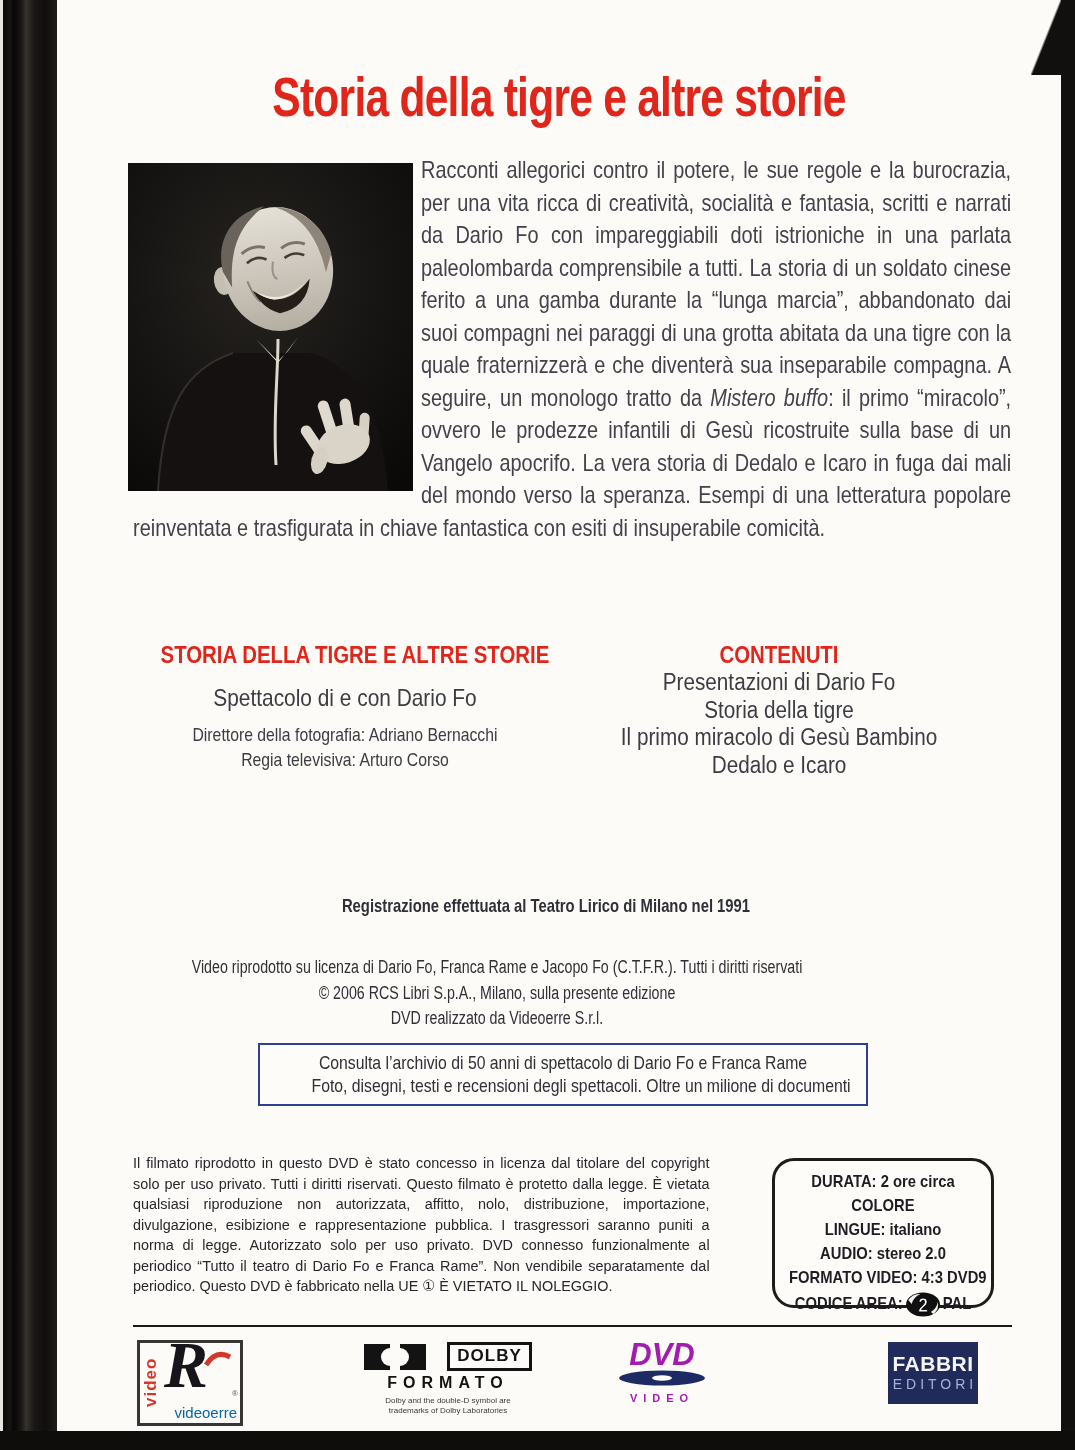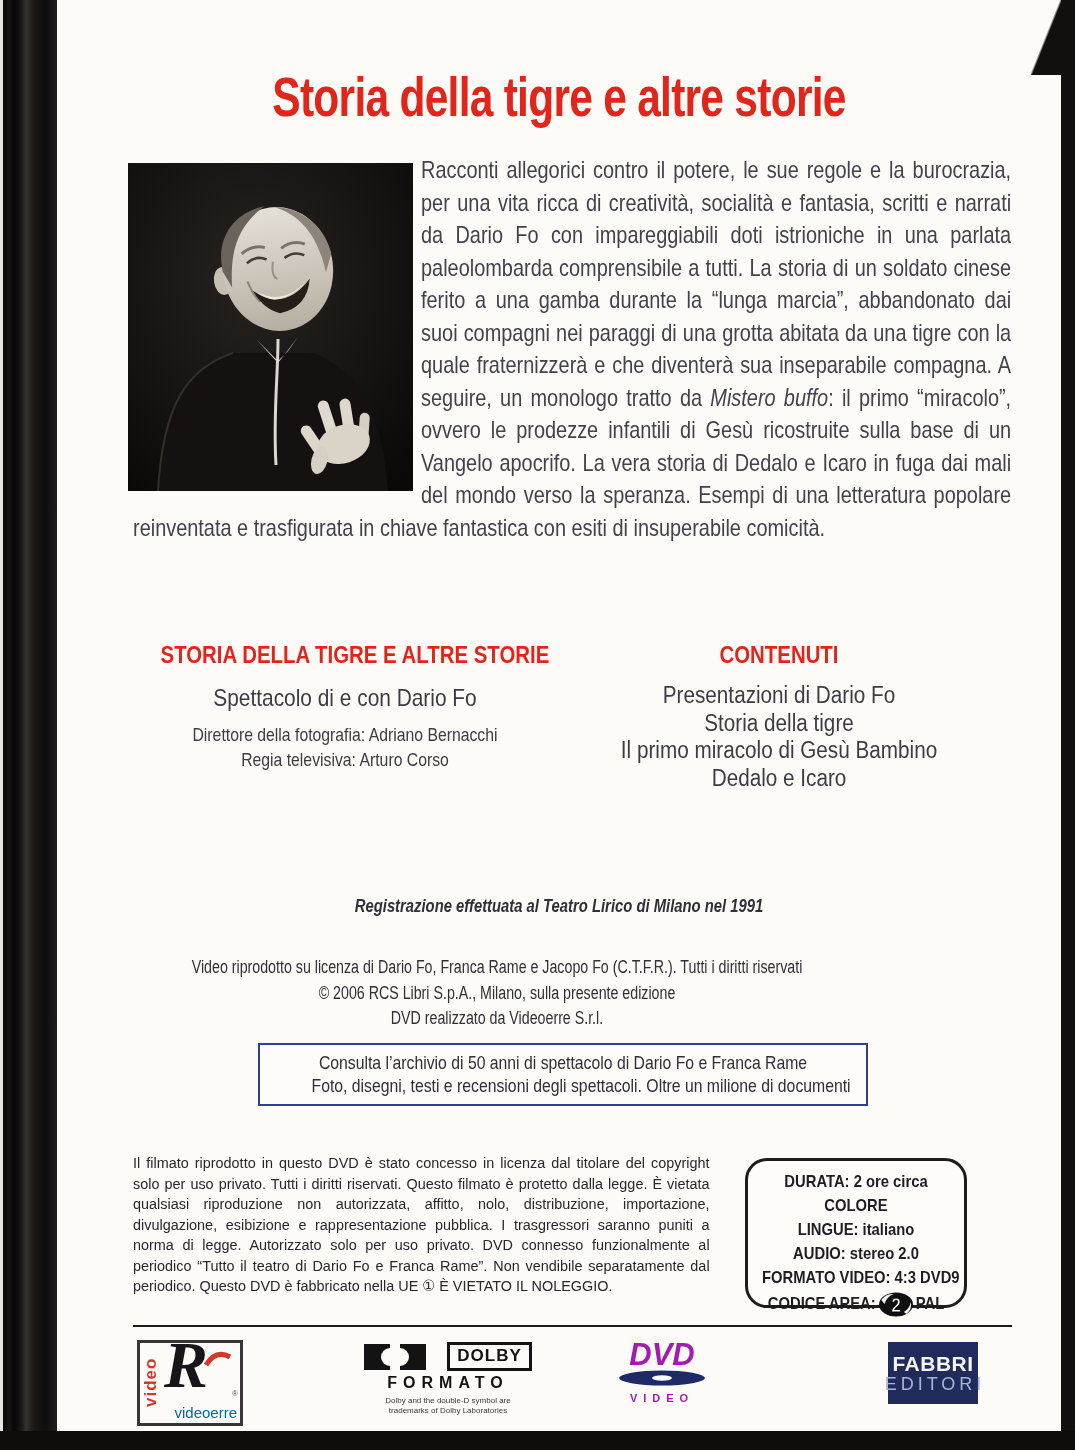--- a/index.html
+++ b/index.html
@@ -12,21 +12,21 @@
   .spine{position:absolute;left:0;top:0;bottom:0;width:57px;
     background:linear-gradient(90deg,#eae7e1 0px,#eae7e1 3px,#0b0a09 3px,#171412 10px,#070606 14px,#1d1a18 22px,#36322d 26px,#1a1715 34px,#100e0d 45px,#1f1c1a 57px);}
   .edge-right{position:absolute;right:0;top:0;bottom:0;width:14px;background:#12100f;}
   .corner-tr{position:absolute;right:14px;top:0;width:30px;height:75px;
     background:linear-gradient(to left top,#12100f 48%,rgba(18,16,15,0) 52%);}
   .edge-bottom{position:absolute;left:0;right:0;bottom:0;height:19px;background:#0e0d0c;}
 
   .abs{position:absolute;}
   .red{color:#e0251b;}
   .cline{white-space:nowrap;text-align:center;}
-  .ctr{text-align:center;}
+  .ctr{text-align:center;margin-left:27px;}
   
   .sx76{transform:scaleX(.76);}
   .sx78{transform:scaleX(.78);}
   .sx79{transform:scaleX(.79);}
   .sx83{transform:scaleX(.83);}
   .sx85{transform:scaleX(.85);}
   .sx87{transform:scaleX(.87);}
   .sx90{transform:scaleX(.90);}
 
   .title{left:57px;top:64px;width:1004px;font-size:56px;font-weight:bold;letter-spacing:-1px;}
@@ -37,21 +37,21 @@
     font-size:24px;line-height:32.5px;color:#42424a;text-align:justify;}
   .photo-spacer{float:left;width:347px;height:350px;}
 
   .credits-col{left:128px;top:641px;width:434px;color:#3c3c43;}
   .contents-col{left:558px;top:641px;width:442px;color:#3c3c43;}
   .colhead{font-size:24px;font-weight:bold;}
   .showline{font-size:24px;margin-top:15px;}
   .credline{font-size:19px;line-height:25px;}
   .contitem{font-size:23px;line-height:27.5px;}
 
-  .recording{left:57px;top:895px;width:1004px;font-size:19px;font-weight:bold;color:#2f2f36;font-style:italic;}
+  .recording{left:44px;top:895px;width:1004px;font-size:19px;font-weight:bold;color:#2f2f36;}
   .license{left:57px;top:955px;width:880px;color:#2f2f36;}
   .licline{font-size:18px;line-height:25.5px;}
 
   .archive{left:258px;top:1043px;width:606px;border:2px solid #2e3f97;background:#fdfcf9;
     color:#2f2f36;padding:6px 0 7px 0;}
   .archline{font-size:19px;line-height:23px;}
   .archurl{font-size:24px;line-height:27px;color:#2b4da6;}
 
   .legal{left:133px;top:1153px;width:620px;transform:scaleX(.93);transform-origin:0 0;
     font-size:15.5px;line-height:20.5px;color:#27272c;text-align:justify;}
@@ -80,21 +80,21 @@
   .dolby-digital{font-weight:bold;font-size:16px;letter-spacing:6px;margin-top:3px;}
   .dolby-fine{font-size:8px;line-height:10px;color:#3a3a3a;margin-top:4px;}
 
   .dvdlogo{left:612px;top:1340px;width:100px;text-align:center;color:#a21caf;}
   .dvd-word{font-weight:800;font-style:italic;font-size:31px;letter-spacing:0px;line-height:30px;}
   .dvd-video{font-weight:bold;font-size:11px;letter-spacing:6px;margin-top:2px;}
 
   .fabbri{left:888px;top:1342px;width:90px;height:62px;background:#202b5c;
     display:flex;flex-direction:column;align-items:center;justify-content:center;}
   .fabbri-brand{color:#f4f4f2;font-weight:800;font-size:21px;letter-spacing:.5px;line-height:22px;}
-  .fabbri-sub{color:#a9b3d3;font-weight:300;font-size:18px;letter-spacing:4px;line-height:18px;margin-left:4px;}
+  .fabbri-sub{color:#a9b3d3;font-weight:300;font-size:14px;letter-spacing:4px;line-height:18px;margin-left:4px;}
 </style>
 </head>
 <body>
 
 <div class="page">
 
   <div class="abs title red">
     <div class="cline sx76">Storia della tigre e altre storie</div>
   </div>
 
@@ -149,21 +149,21 @@
     <div class="cline colhead red sx85">STORIA DELLA TIGRE E ALTRE STORIE</div>
     <div class="cline showline sx87">Spettacolo di e con Dario Fo</div>
     <div style="margin-top:10px;">
       <div class="cline credline sx83">Direttore della fotografia: Adriano Bernacchi</div>
       <div class="cline credline sx83">Regia televisiva: Arturo Corso</div>
     </div>
   </div>
 
   <div class="abs contents-col">
     <div class="cline colhead red sx85">CONTENUTI</div>
-    <div style="margin-top:13px;">
+    <div style="">
       <div class="cline contitem sx90">Presentazioni di Dario Fo</div>
       <div class="cline contitem sx90">Storia della tigre</div>
       <div class="cline contitem sx90">Il primo miracolo di Gesù Bambino</div>
       <div class="cline contitem sx90">Dedalo e Icaro</div>
     </div>
   </div>
 
   <div class="abs recording">
     <div class="cline sx78">Registrazione effettuata al Teatro Lirico di Milano nel 1991</div>
   </div>

